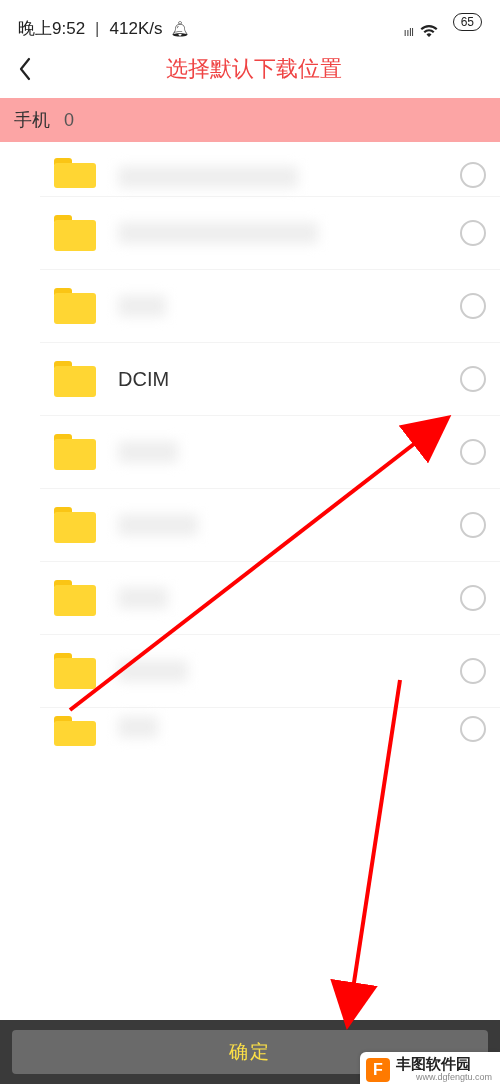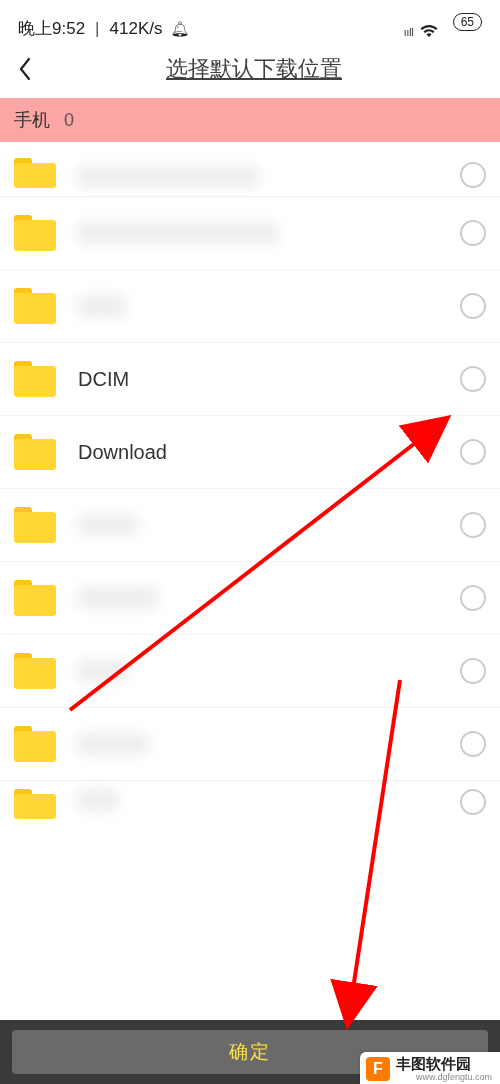--- a/index.html
+++ b/index.html
@@ -11,46 +11,46 @@
   .status-sep { margin: 0 6px; color: #555; }
   .status-right { display: flex; align-items: center; gap: 6px; }
   .bell-icon { font-size: 15px; }
   .signal-icon, .wifi-icon { font-size: 10px; margin-top: 20px; }
   .battery-pill { border: 1.5px solid #222; border-radius: 10px; padding: 0 7px; font-size: 12px; line-height: 16px; margin-left: 9px; }
 
   
   .header { height: 58px; display: flex; align-items: center; position: relative; }
   .back-btn { width: 50px; height: 100%; display: flex; align-items: center; justify-content: center; }
   .back-btn svg { width: 14px; height: 24px; }
-  .header-title { position: absolute; left: 8px; right: 0; text-align: center; font-size: 22px; font-weight: 500; color: #404040; pointer-events: none; text-decoration: underline; }
+  .header-title { position: absolute; left: 8px; right: 0; text-align: center; font-size: 22px; font-weight: 500; color: #ef4444; pointer-events: none; }
 
   
   .crumb { height: 44px; background: #fca5a5; display: flex; align-items: center; padding: 0 14px; gap: 14px; font-size: 18px; color: #333; }
   .crumb .zero { color: #555; }
 
   
-  .list { position: relative; }
+  .list { position: relative; margin-left: 40px; }
   .row { height: 73px; display: flex; align-items: center; padding: 0 14px 0 14px; border-bottom: 1px solid #f3f3f3; position: relative; }
   .row.first { height: 55px; align-items: flex-end; padding-bottom: 8px; }
   .row.last { height: 60px; align-items: flex-start; padding-top: 8px; border-bottom: none; }
   .folder-icon { width: 42px; height: 36px; flex: 0 0 42px; position: relative; }
   .folder-icon::before { content: ""; position: absolute; top: 0; left: 0; width: 18px; height: 7px; background: #fac515; border-radius: 3px 3px 0 0; }
   .folder-icon::after { content: ""; position: absolute; top: 5px; left: 0; right: 0; bottom: 0; background: #ffd633; border-radius: 3px; }
   .row.first .folder-icon, .row.last .folder-icon { height: 30px; }
   .label { flex: 1; margin-left: 22px; font-size: 20px; color: #333; display: flex; align-items: center; }
   .blur { filter: blur(6px); background: #eee; color: transparent; border-radius: 2px; display: inline-block; }
   .radio { width: 26px; height: 26px; border: 2px solid #ccc; border-radius: 50%; flex: 0 0 26px; }
 
   
   .bottom-bar { position: absolute; left: 0; right: 0; bottom: 0; height: 64px; background: #3a3a3a; display: flex; align-items: center; padding: 0 12px; }
   .confirm-btn { flex: 1; height: 44px; background: #6a6a6a; color: #fde047; border-radius: 4px; display: flex; align-items: center; justify-content: center; font-size: 19px; letter-spacing: 2px; }
 
   
   .arrow { position: absolute; pointer-events: none; }
-  .watermark { position: absolute; right: 0; bottom: 0; background: #fff; border-radius: 6px 0 0 0; padding: 4px 8px 2px 6px; box-shadow: -1px -1px 3px rgba(0,0,0,0.1); display: flex; align-items: center; gap: 6px; }
+  .watermark { position: absolute; right: 0; bottom: 0; background: #fff; border-radius: 6px 0 0 0; padding: 4px 8px 2px 6px; box-shadow: -1px -1px 3px rgba(0,0,0,0.1); display: flex; align-items: flex-end; gap: 6px; }
   .wm-logo { width: 24px; height: 24px; background: #ff7a00; border-radius: 4px; position: relative; }
   .wm-logo::after { content: "F"; position: absolute; inset: 0; display: flex; align-items: center; justify-content: center; color: #fff; font-weight: 700; font-size: 16px; }
   .wm-text { display: flex; flex-direction: column; line-height: 1; }
   .wm-main { font-size: 15px; font-weight: 700; color: #222; }
   .wm-sub { font-size: 9px; color: #888; margin-top: 2px; margin-left: 20px; }
 </style>
 </head>
 <body>
 
 <div class="status-bar">
@@ -107,25 +107,20 @@
       </div>
       <div class="radio"></div>
     </div>
     <div class="row">
       <div class="folder-icon"></div>
       <div class="label">DCIM</div>
       <div class="radio"></div>
     </div>
     <div class="row">
       <div class="folder-icon"></div>
-      <div class="label">Download</div>
-      <div class="radio"></div>
-    </div>
-    <div class="row">
-      <div class="folder-icon"></div>
       <div class="label">
         <span class="blur" style="width: 60px; height: 22px;">████</span>
       </div>
       <div class="radio"></div>
     </div>
     <div class="row">
       <div class="folder-icon"></div>
       <div class="label">
         <span class="blur" style="width: 80px; height: 22px;">████</span>
       </div>

